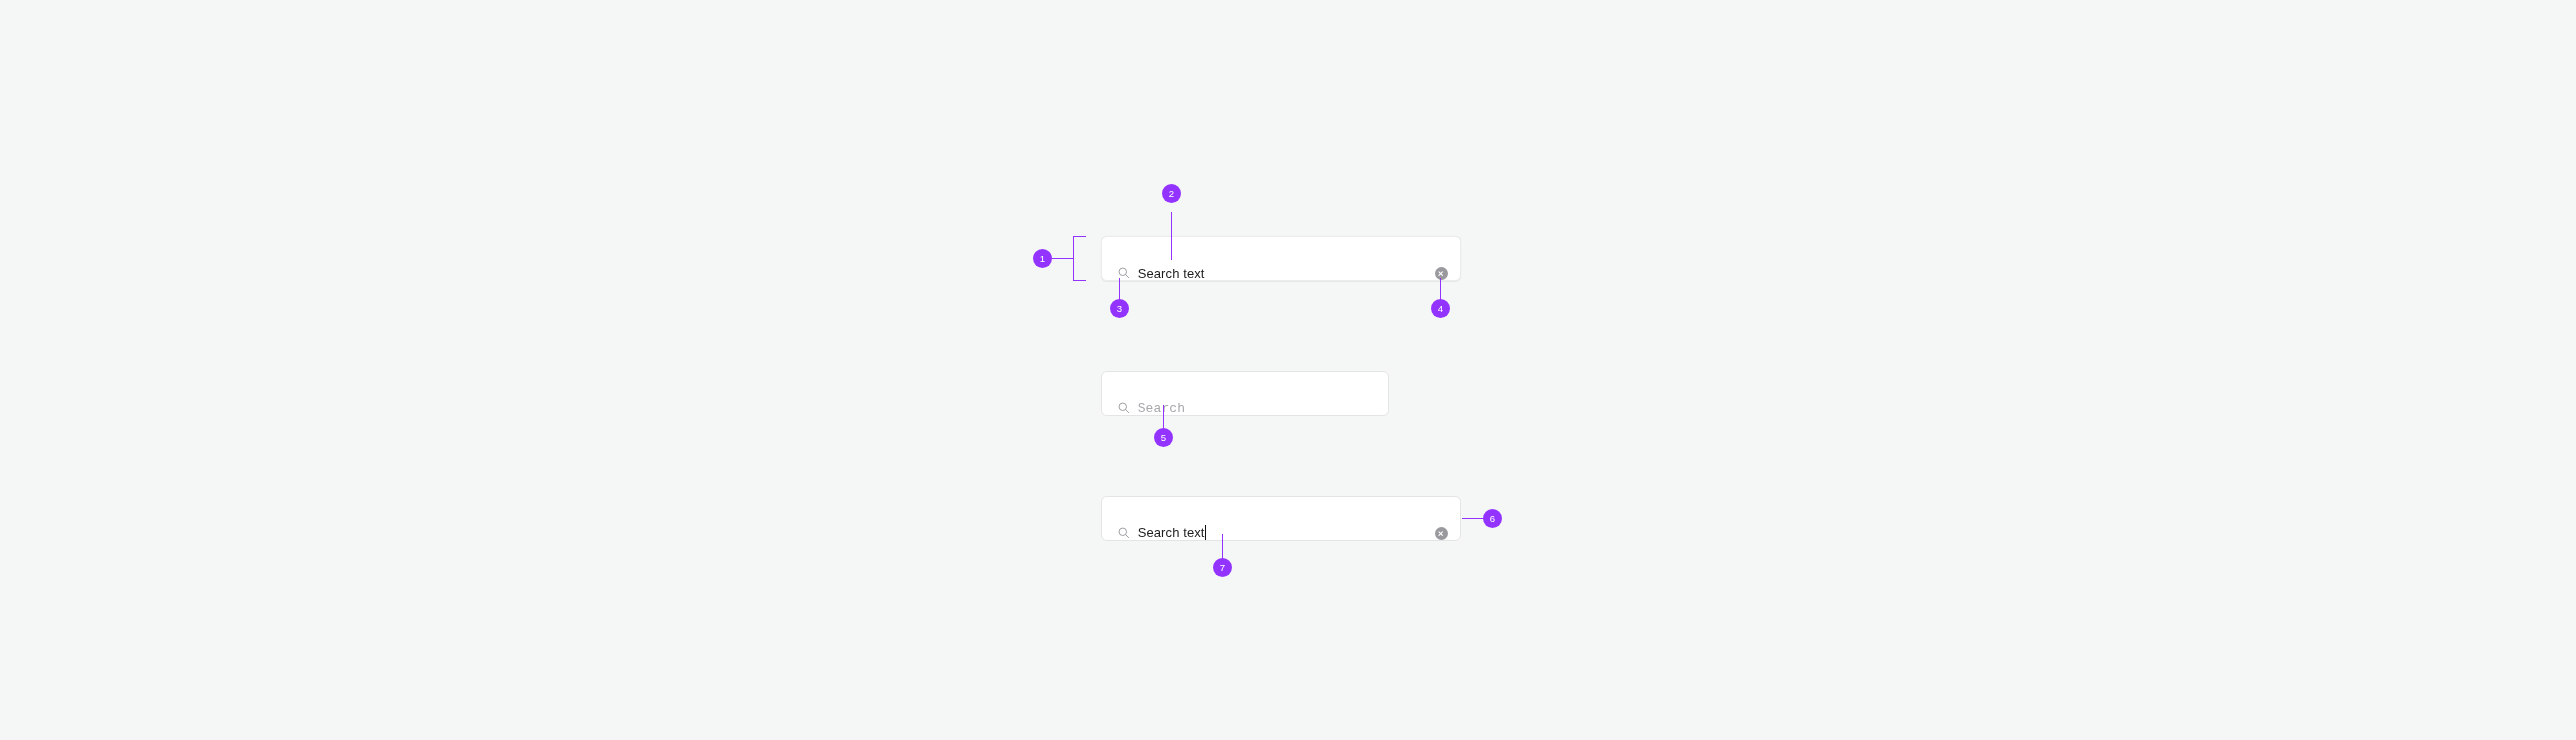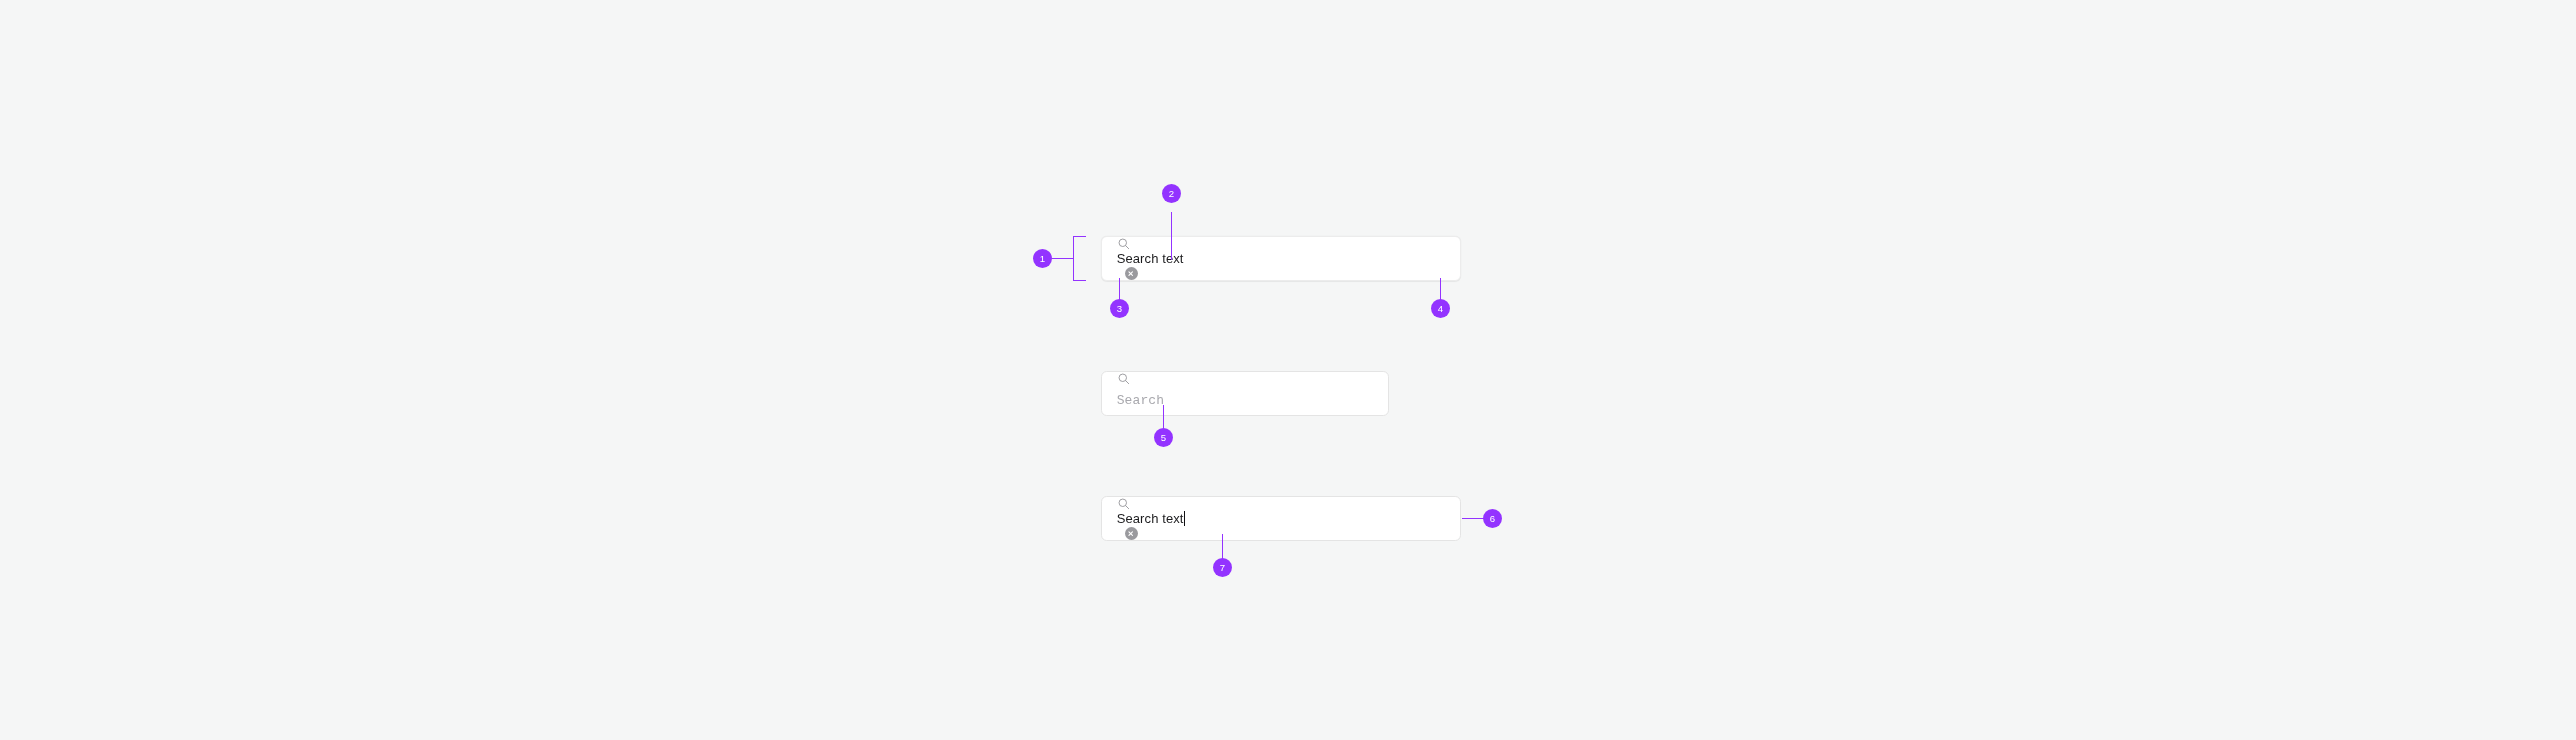--- a/index.html
+++ b/index.html
@@ -22,23 +22,22 @@
     width: 2576px;
     height: 741px;
   }
 
   
   .field {
     position: absolute;
     background: #ffffff;
     border-radius: 5.7px;
     display: flex;
-    align-items: flex-start;
+    align-items: flex-end;
     padding: 0 12.5px 0 14.7px;
-    flex-direction: column;
   }
 
   .field--elevated {
     border: 0.6px solid #ececec;
     box-shadow: 0 0.6px 1.1px rgba(16, 16, 16, 0.06),
                 0 0 0 0.6px rgba(0, 0, 0, 0.015);
   }
 
   .field--outlined {
     border: 0.6px solid #e4e4e4;

